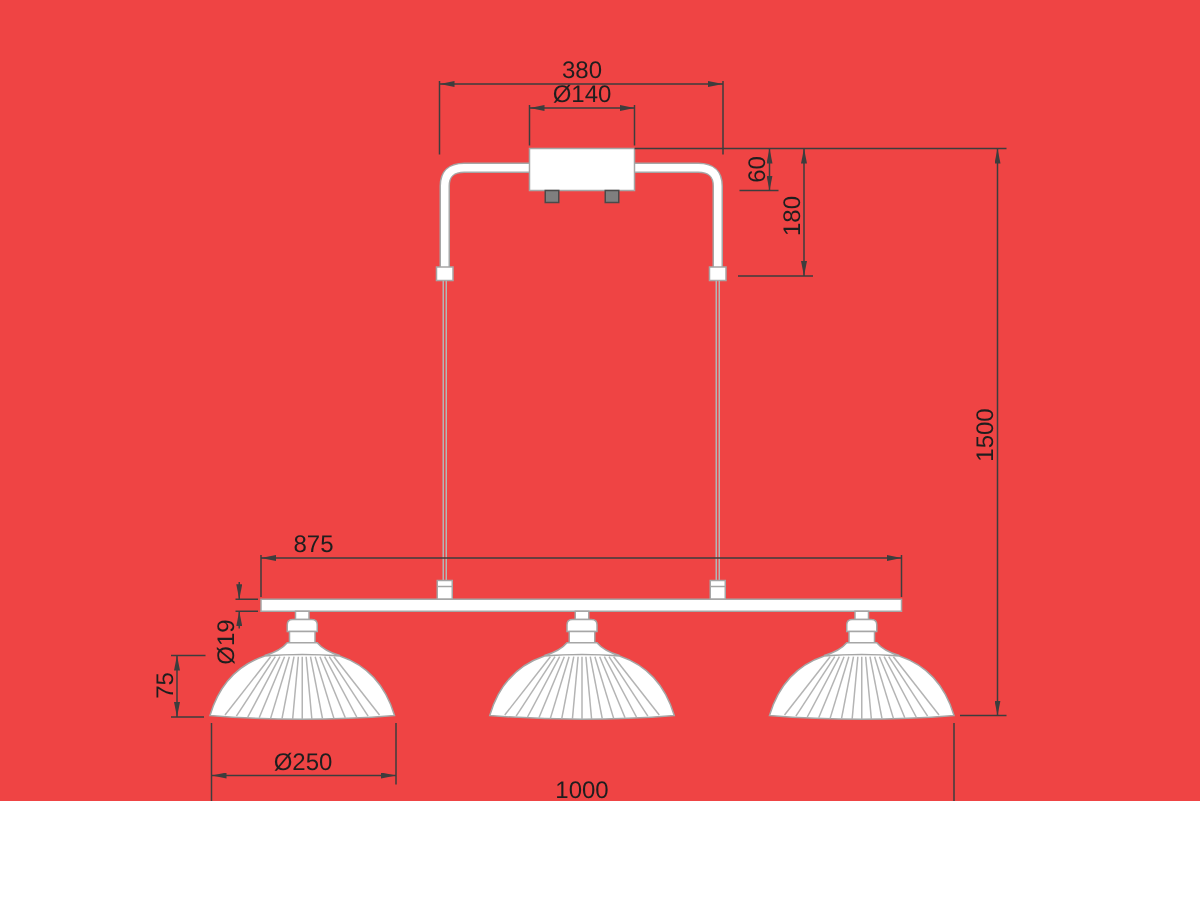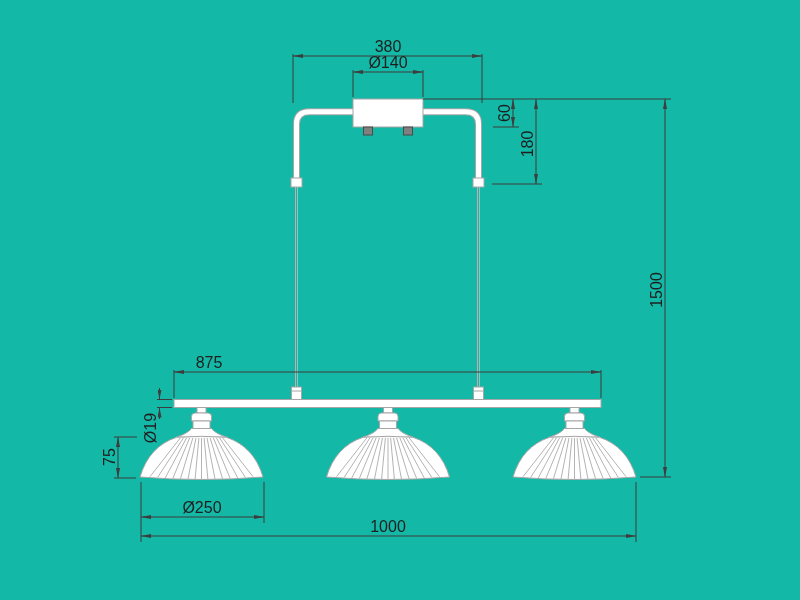--- a/index.html
+++ b/index.html
@@ -1,19 +1,19 @@
 <!DOCTYPE html>
 <html><head>
 <meta charset="utf-8">
 <style>
   html, body { margin: 0; padding: 0; background: #ffffff; }
   .stage {
     position: relative;
-    width: 800px; height: 600px;
-    background: #14b8a6;
+    width: 800px; height: 534px;
+    background: #ef4444;
     font-family: "Liberation Sans", sans-serif;
     overflow: hidden;
   }
   svg { display: block; }
   text {
     font-family: "Liberation Sans", sans-serif;
     font-size: 16px;
     fill: #1e1e1e;
   }
 </style>

